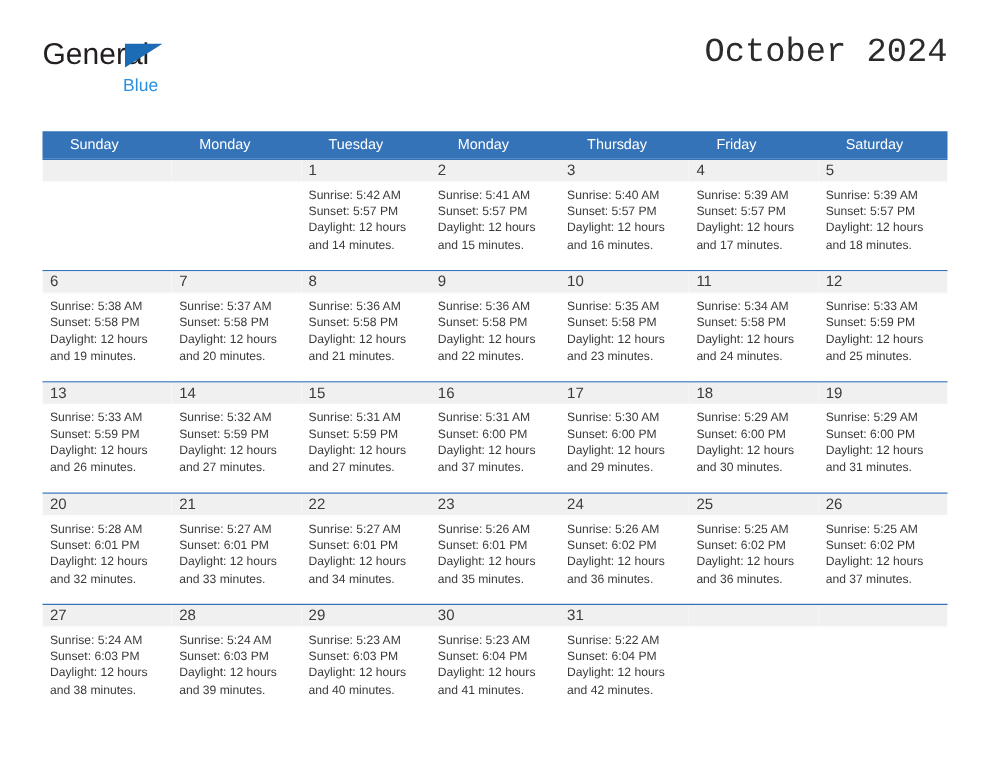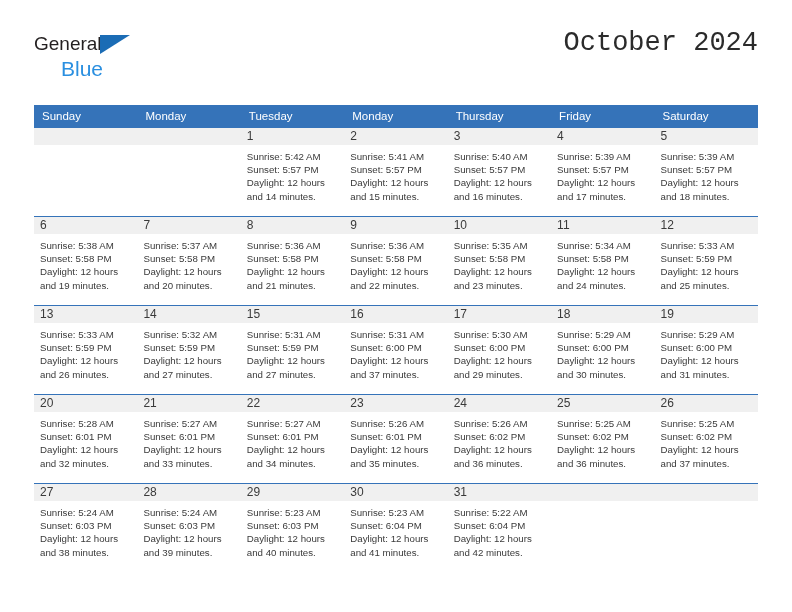--- a/index.html
+++ b/index.html
@@ -32,43 +32,44 @@
   .brand {
     position: absolute;
     left: 0;
     top: 6px;
     width: 130px;
     height: 52px;
   }
   .brand-row1 {
     position: relative;
     display: block;
-    font-size: 19px;
+    font-size: 24px;
     line-height: 24px;
     letter-spacing: 0px;
     color: #231f20;
     font-family: "Liberation Sans", sans-serif;
   }
   .brand-tri {
     position: absolute;
     left: 66px;
     top: 3px;
     width: 0;
     height: 0;
     border-left: 30px solid #1b6cb5;
     border-bottom: 19px solid transparent;
   }
   .brand-row2 {
     display: block;
     margin-top: 1px;
     margin-left: 27px;
-    font-size: 21px;
+    font-size: 14px;
     line-height: 23px;
     color: #2a8fe0;
     font-family: "Liberation Sans", sans-serif;
+    text-align: center;
   }
 
   .title-block {
     position: absolute;
     right: 0;
     top: 0;
     text-align: right;
   }
   .cal-title {
     font-size: 27px;
@@ -96,21 +97,21 @@
   .dow-row {
     display: flex;
     background: #3573b9;
     height: 22px;
   }
   .dow-cell {
     flex: 1 1 0;
     color: #ffffff;
     font-size: 11.5px;
     line-height: 22px;
-    padding-left: 8px;
+    padding-left: 22px;
     box-sizing: border-box;
     white-space: nowrap;
     overflow: hidden;
   }
 
   .week {
     position: relative;
     border-top: 1.5px solid #3573b9;
   }
   .week:first-of-type {

